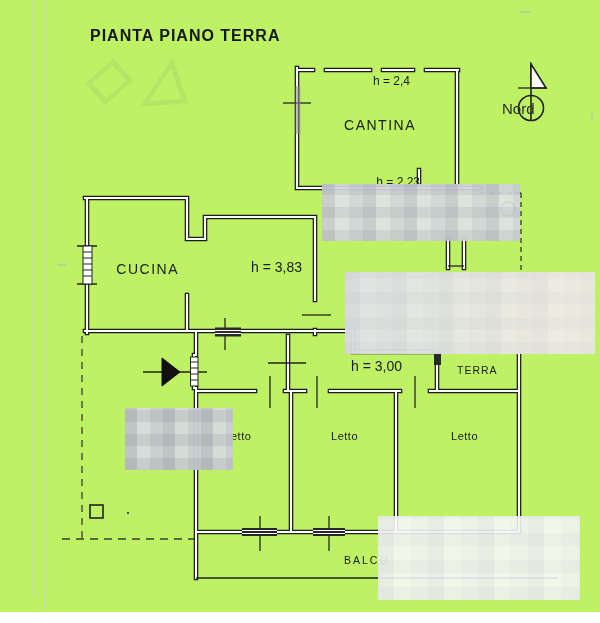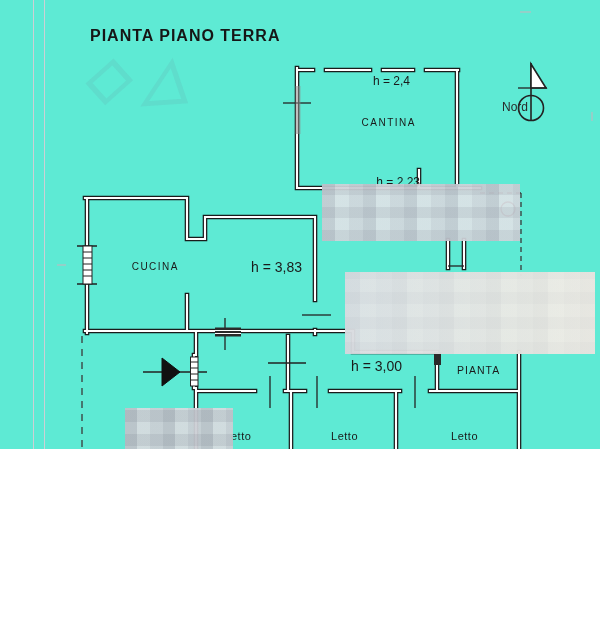--- a/index.html
+++ b/index.html
@@ -1,28 +1,28 @@
 <!DOCTYPE html>
 <html><head>
 <meta charset="utf-8">
 <style>
   html,body{margin:0;padding:0;background:#fff;}
   .page{
-    position:relative;width:600px;height:449px;background:#5eead4;
+    position:relative;width:600px;height:612px;background:#bef264;
     font-family:"Liberation Sans",sans-serif;color:#1c1c1c;overflow:hidden;
   }
   .plan-svg{position:absolute;left:0;top:0;z-index:1;}
   .lbl{position:absolute;white-space:nowrap;z-index:2;color:#1a1a1a;}
   .title{font-size:16px;font-weight:bold;letter-spacing:1px;color:#161616;}
-  .room{font-size:10px;letter-spacing:1.5px;}
+  .room{font-size:14px;letter-spacing:1.5px;}
   .room-sm{font-size:10.5px;letter-spacing:1px;}
   .hgt-sm{font-size:12px;}
   .hgt-lg{font-size:14px;}
   .letto{font-size:11px;letter-spacing:.5px;}
-  .nord{font-size:12px;color:#2a2a2a;padding-left:28px;}
+  .nord{font-size:15px;color:#2a2a2a;padding-left:28px;}
   .ctr{text-align:right;}
   
   .pix{position:absolute;z-index:5;}
   .pix1{
     background-color:rgba(223,226,231,.9);
     background-image:
       repeating-linear-gradient(90deg, rgba(150,156,168,.30) 0 13px, rgba(214,218,224,.12) 13px 27px, rgba(178,183,193,.26) 27px 41px),
       repeating-linear-gradient(0deg, rgba(160,165,175,.25) 0 11px, rgba(230,232,236,.10) 11px 23px);
   }
   .pix2{
@@ -168,21 +168,21 @@
   <div class="lbl title" style="left:90px;top:27px;">PIANTA PIANO TERRA</div>
 
   <div class="lbl hgt-sm ctr" style="left:340px;top:74px;width:70px;">h = 2,4</div>
   <div class="lbl room ctr" style="left:340px;top:117px;width:76px;">CANTINA</div>
   <div class="lbl hgt-sm ctr" style="left:350px;top:175px;width:70px;">h = 2,23</div>
 
   <div class="lbl room ctr" style="left:105px;top:229px;width:74px;margin-top:32px;">CUCINA</div>
   <div class="lbl hgt-lg ctr" style="left:218px;top:259px;width:84px;">h = 3,83</div>
   <div class="lbl hgt-lg ctr" style="left:318px;top:358px;width:84px;">h = 3,00</div>
 
-  <div class="lbl room-sm" style="left:457px;top:364px;">PIANTA</div>
+  <div class="lbl room-sm" style="left:457px;top:364px;">TERRA</div>
 
   <div class="lbl letto" style="left:231px;top:430px;">etto</div>
   <div class="lbl letto ctr" style="left:318px;top:430px;width:40px;">Letto</div>
   <div class="lbl letto ctr" style="left:438px;top:430px;width:40px;">Letto</div>
 
   <div class="lbl room-sm" style="left:344px;top:554px;letter-spacing:2px;">BALCO</div>
 
   <div class="lbl nord" style="left:474px;top:100px;">Nord</div>
 
   <div class="pix pix1" style="left:322px;top:184px;width:198px;height:57px;"></div>

